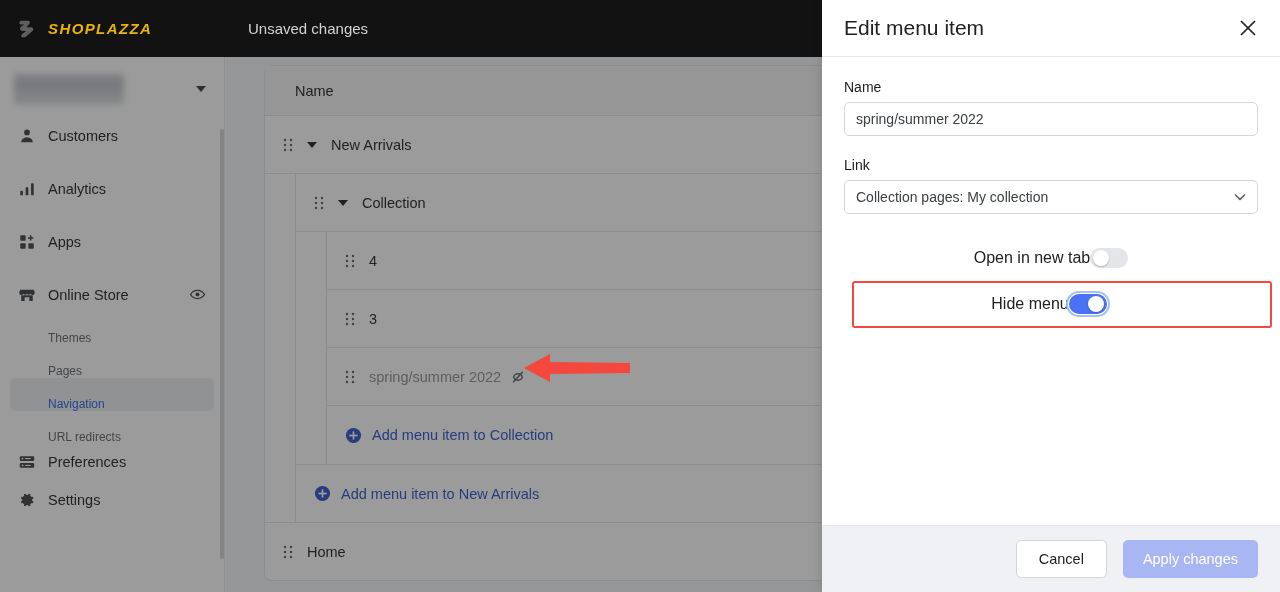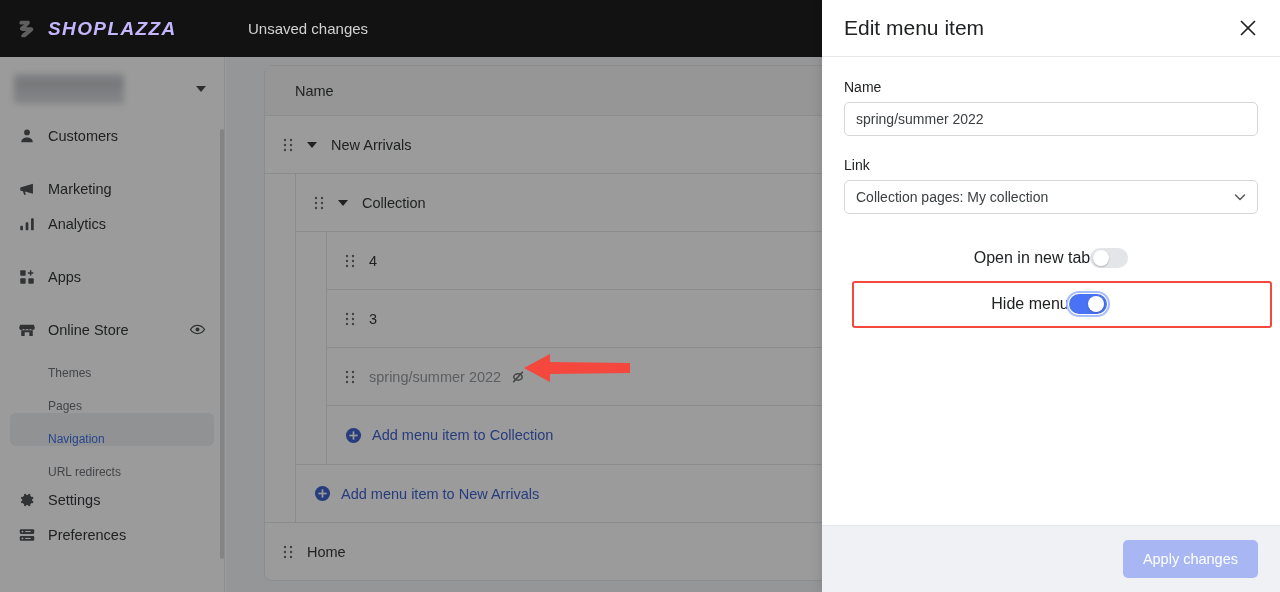--- a/index.html
+++ b/index.html
@@ -13,21 +13,21 @@
   
   .app { position: absolute; inset: 0; background: #ffffff; }
 
   .topbar {
     position: absolute; left: 0; top: 0; width: 1280px; height: 57px;
     background: #121212; display: flex; align-items: center;
   }
   .brand { display: flex; align-items: center; gap: 9px; padding-left: 17px; width: 247px; }
   .brand-mark { width: 22px; height: 20px; color: #5f5f5f; }
   .brand-text {
-    color: #c4b5fd; font-size: 19px; font-weight: 700;
+    color: #eab308; font-size: 15px; font-weight: 700;
     letter-spacing: 1.4px; font-style: italic;
     font-family: "Liberation Sans", sans-serif;
   }
   .unsaved {
     color: #d2d2d2; font-size: 15px; margin-left: 1px;
   }
 
   .sidebar {
     position: absolute; left: 0; top: 57px; width: 225px; bottom: 0;
     background: #ffffff; border-right: 1px solid #e8eaed;
@@ -177,28 +177,20 @@
               <circle cx="10" cy="6" r="3.2"></circle>
               <path d="M3.6 17c0-3.4 2.9-5.2 6.4-5.2s6.4 1.8 6.4 5.2z"></path>
             </svg>
         </span>
         <span class="lbl">Customers</span>
       </div>
 
 
       <div class="nav-gap"></div>
 
-      <div class="nav-item">
-        <span class="ico">
-          <svg viewBox="0 0 20 20" fill="currentColor">
-              <path d="M2.5 8.2v3.6l3 .6 1.3 4h2l-1.2-3.7 9 2.6V4.2L2.5 8.2z"></path>
-            </svg>
-        </span>
-        <span class="lbl">Marketing</span>
-      </div>
 
       <div class="nav-item">
         <span class="ico">
           <svg viewBox="0 0 20 20" fill="currentColor">
               <rect x="2.5" y="12" width="3" height="5" rx="1"></rect>
               <rect x="8.5" y="8" width="3" height="9" rx="1"></rect>
               <rect x="14.5" y="3.5" width="3" height="13.5" rx="1"></rect>
             </svg>
         </span>
         <span class="lbl">Analytics</span>
@@ -240,44 +232,44 @@
         <span>Themes</span>
       </div>
       <div class="nav-sub">
         <span>Pages</span>
       </div>
       <div class="nav-sub active">
         <span>Navigation</span>
       </div>
       <div class="nav-sub">
         <span>URL redirects</span>
-      </div>
-
-      <div class="nav-item" style="margin-top:3px">
-        <span class="ico">
-          <svg viewBox="0 0 20 20" fill="currentColor">
-              <path d="M10 6.4A3.6 3.6 0 1 0 10 13.6 3.6 3.6 0 0 0 10 6.4zm0 5.4a1.8 1.8 0 1 1 0-3.6 1.8 1.8 0 0 1 0 3.6z"></path>
-              <path d="M17.2 11.4l-1.5-.3a5.9 5.9 0 0 0 0-2.2l1.5-.3-.6-2.3-1.5.4a6 6 0 0 0-1.6-1.6l.4-1.5-2.3-.6-.3 1.5a5.9 5.9 0 0 0-2.2 0l-.3-1.5-2.3.6.4 1.5a6 6 0 0 0-1.6 1.6l-1.5-.4-.6 2.3 1.5.3a5.9 5.9 0 0 0 0 2.2l-1.5.3.6 2.3 1.5-.4a6 6 0 0 0 1.6 1.6l-.4 1.5 2.3.6.3-1.5a5.9 5.9 0 0 0 2.2 0l.3 1.5 2.3-.6-.4-1.5a6 6 0 0 0 1.6-1.6l1.5.4z"></path>
-            </svg>
-        </span>
-        <span class="lbl">Settings</span>
       </div>
 
       <div class="nav-item">
         <span class="ico">
           <svg viewBox="0 0 20 20" fill="currentColor">
               <rect x="2" y="3.6" width="16" height="5.2" rx="1.2"></rect>
               <rect x="2" y="11.2" width="16" height="5.2" rx="1.2"></rect>
               <circle cx="5" cy="6.2" r="1" fill="#fff"></circle>
               <circle cx="5" cy="13.8" r="1" fill="#fff"></circle>
               <rect x="8" y="5.6" width="6" height="1.2" fill="#fff"></rect>
               <rect x="8" y="13.2" width="6" height="1.2" fill="#fff"></rect>
             </svg>
         </span>
         <span class="lbl">Preferences</span>
+      </div>
+
+      <div class="nav-item" style="margin-top:3px">
+        <span class="ico">
+          <svg viewBox="0 0 20 20" fill="currentColor">
+              <path d="M10 6.4A3.6 3.6 0 1 0 10 13.6 3.6 3.6 0 0 0 10 6.4zm0 5.4a1.8 1.8 0 1 1 0-3.6 1.8 1.8 0 0 1 0 3.6z"></path>
+              <path d="M17.2 11.4l-1.5-.3a5.9 5.9 0 0 0 0-2.2l1.5-.3-.6-2.3-1.5.4a6 6 0 0 0-1.6-1.6l.4-1.5-2.3-.6-.3 1.5a5.9 5.9 0 0 0-2.2 0l-.3-1.5-2.3.6.4 1.5a6 6 0 0 0-1.6 1.6l-1.5-.4-.6 2.3 1.5.3a5.9 5.9 0 0 0 0 2.2l-1.5.3.6 2.3 1.5-.4a6 6 0 0 0 1.6 1.6l-.4 1.5 2.3.6.3-1.5a5.9 5.9 0 0 0 2.2 0l.3 1.5 2.3-.6-.4-1.5a6 6 0 0 0 1.6-1.6l1.5.4z"></path>
+            </svg>
+        </span>
+        <span class="lbl">Settings</span>
       </div>
 
       <div class="sb-scroll"></div>
     </div>
 
     <div class="main">
       <div class="card">
         <div class="thead">
           <span>Name</span>
         </div>
@@ -455,17 +447,18 @@
           <span>Hide menu</span>
           <span class="toggle on">
               <span class="knob"></span>
             </span>
         </div>
         <div class="redbox"></div>
       </div>
     </div>
 
     <div class="drawer-foot">
+      <div class="btn btn-cancel">Cancel</div>
       <div class="btn btn-apply">Apply changes</div>
     </div>
   </div>
 
 </div>
 
 </body></html>

